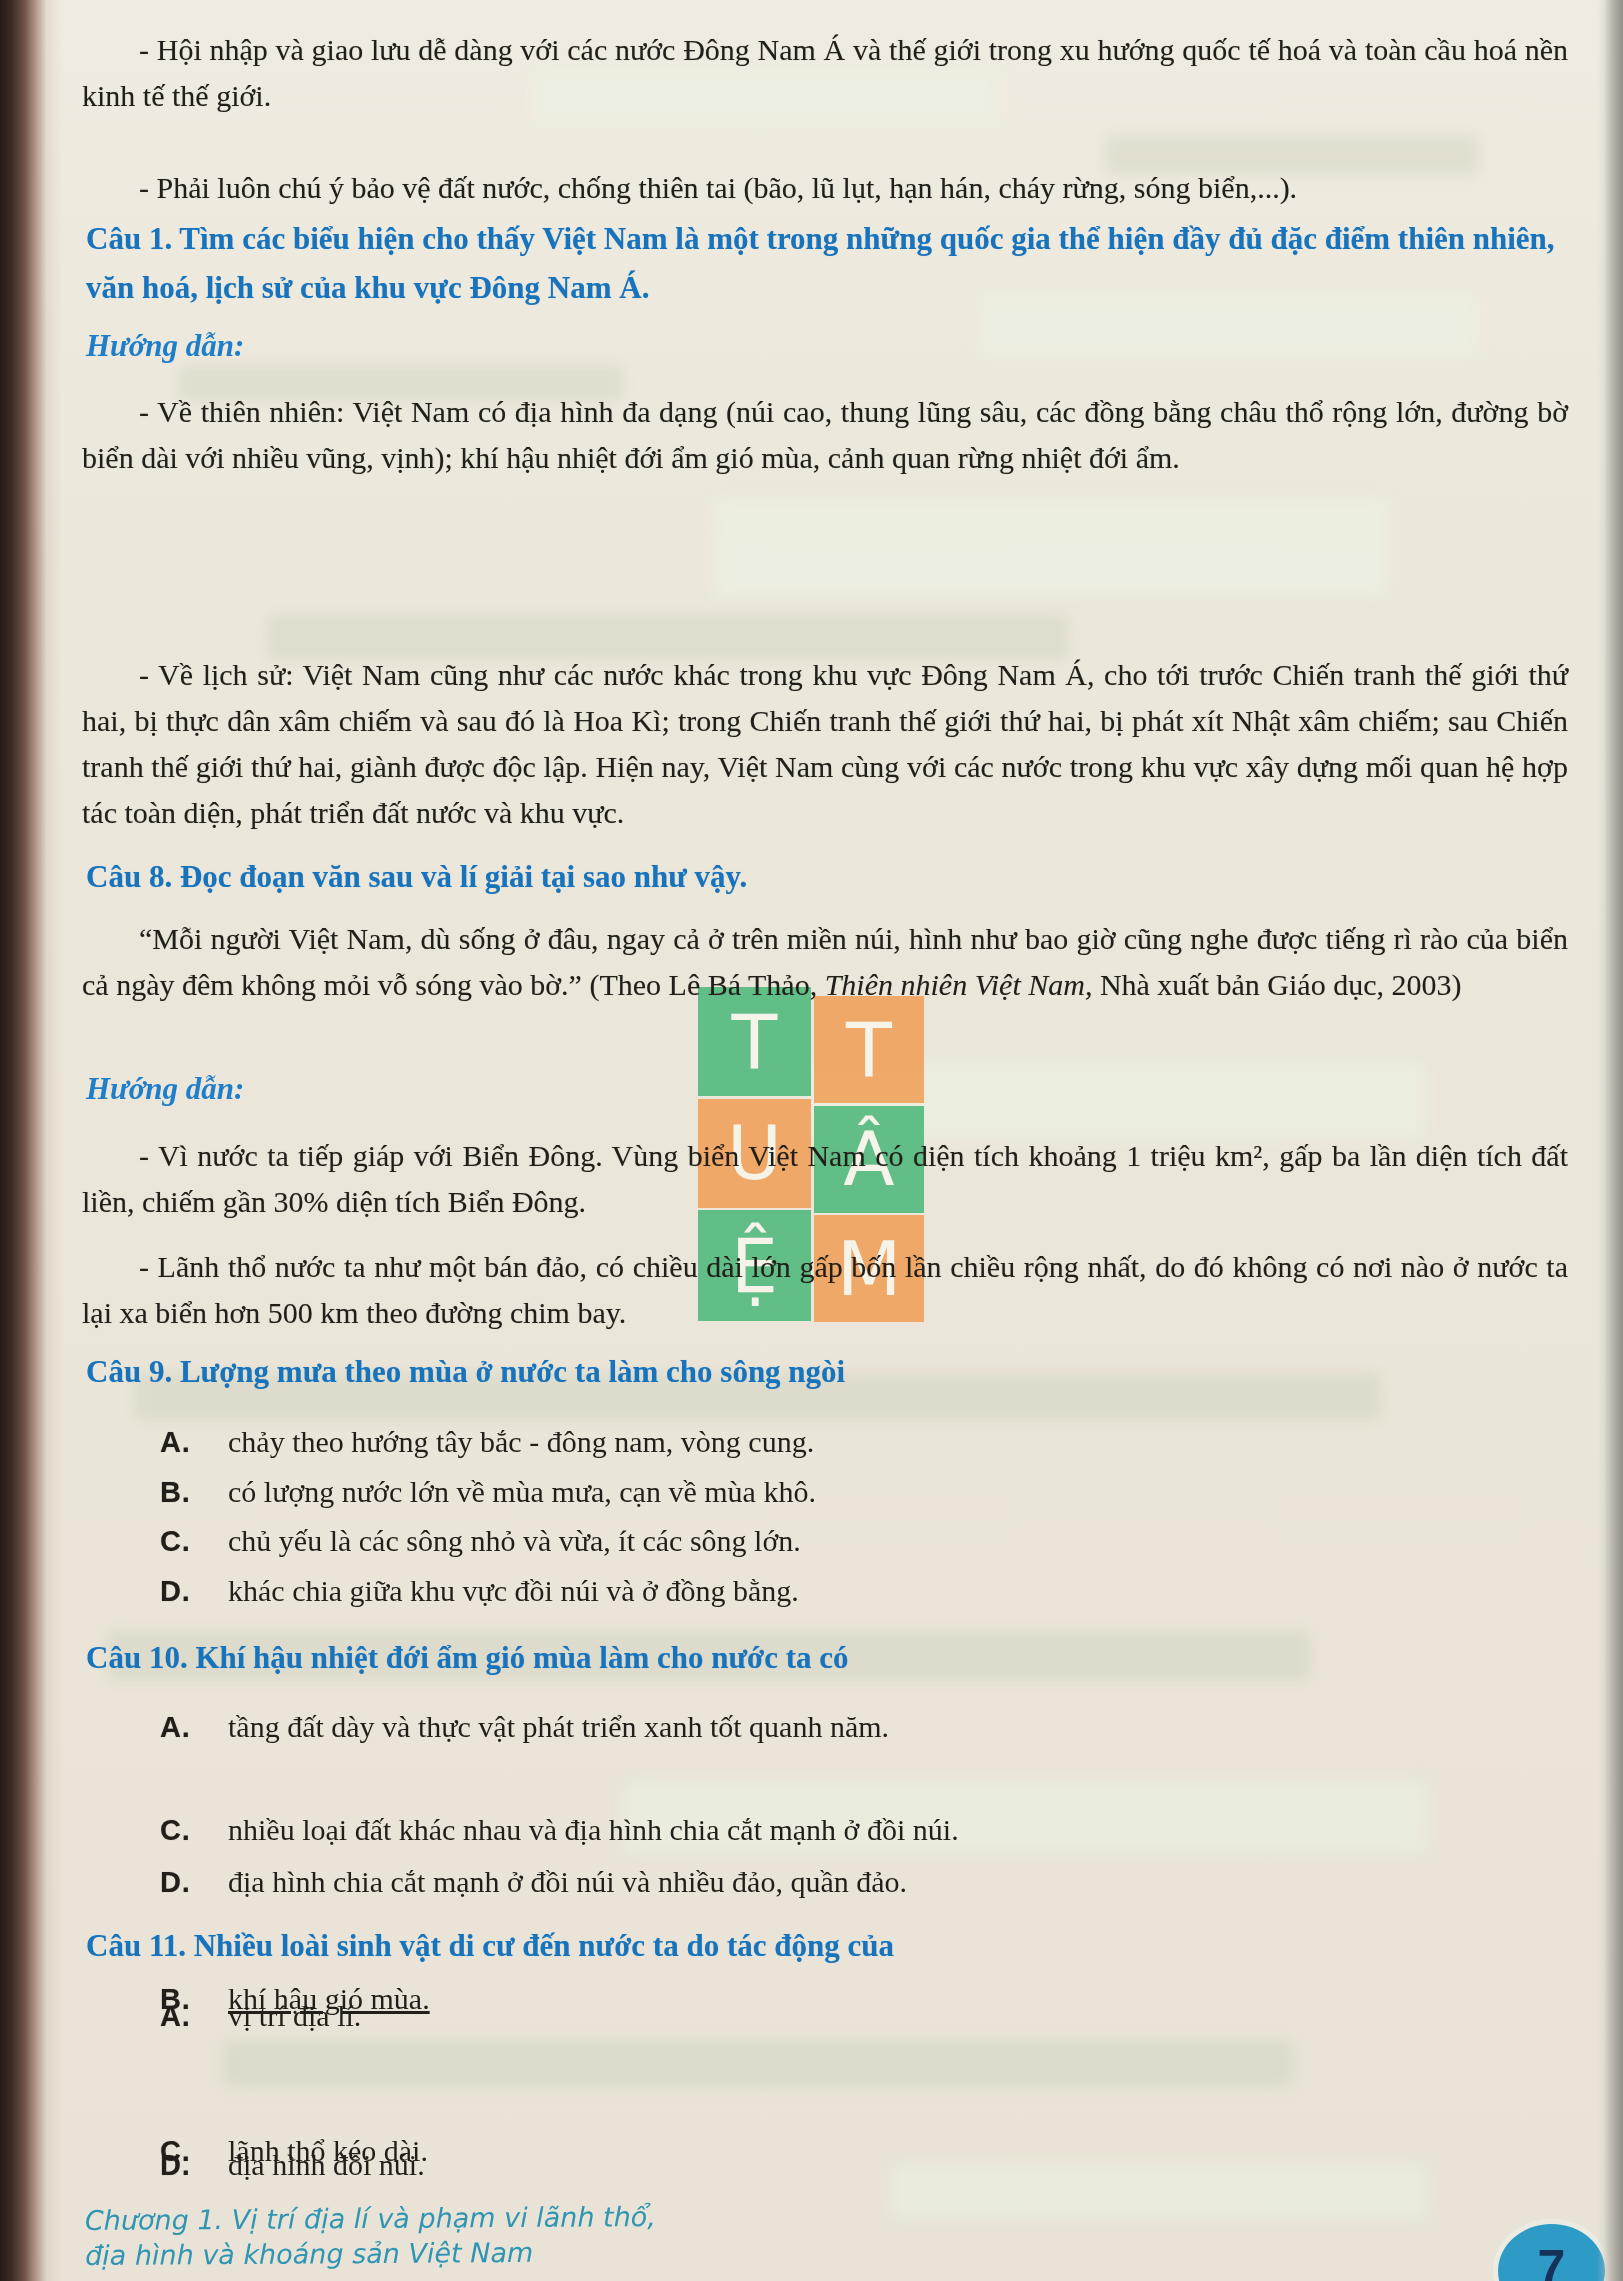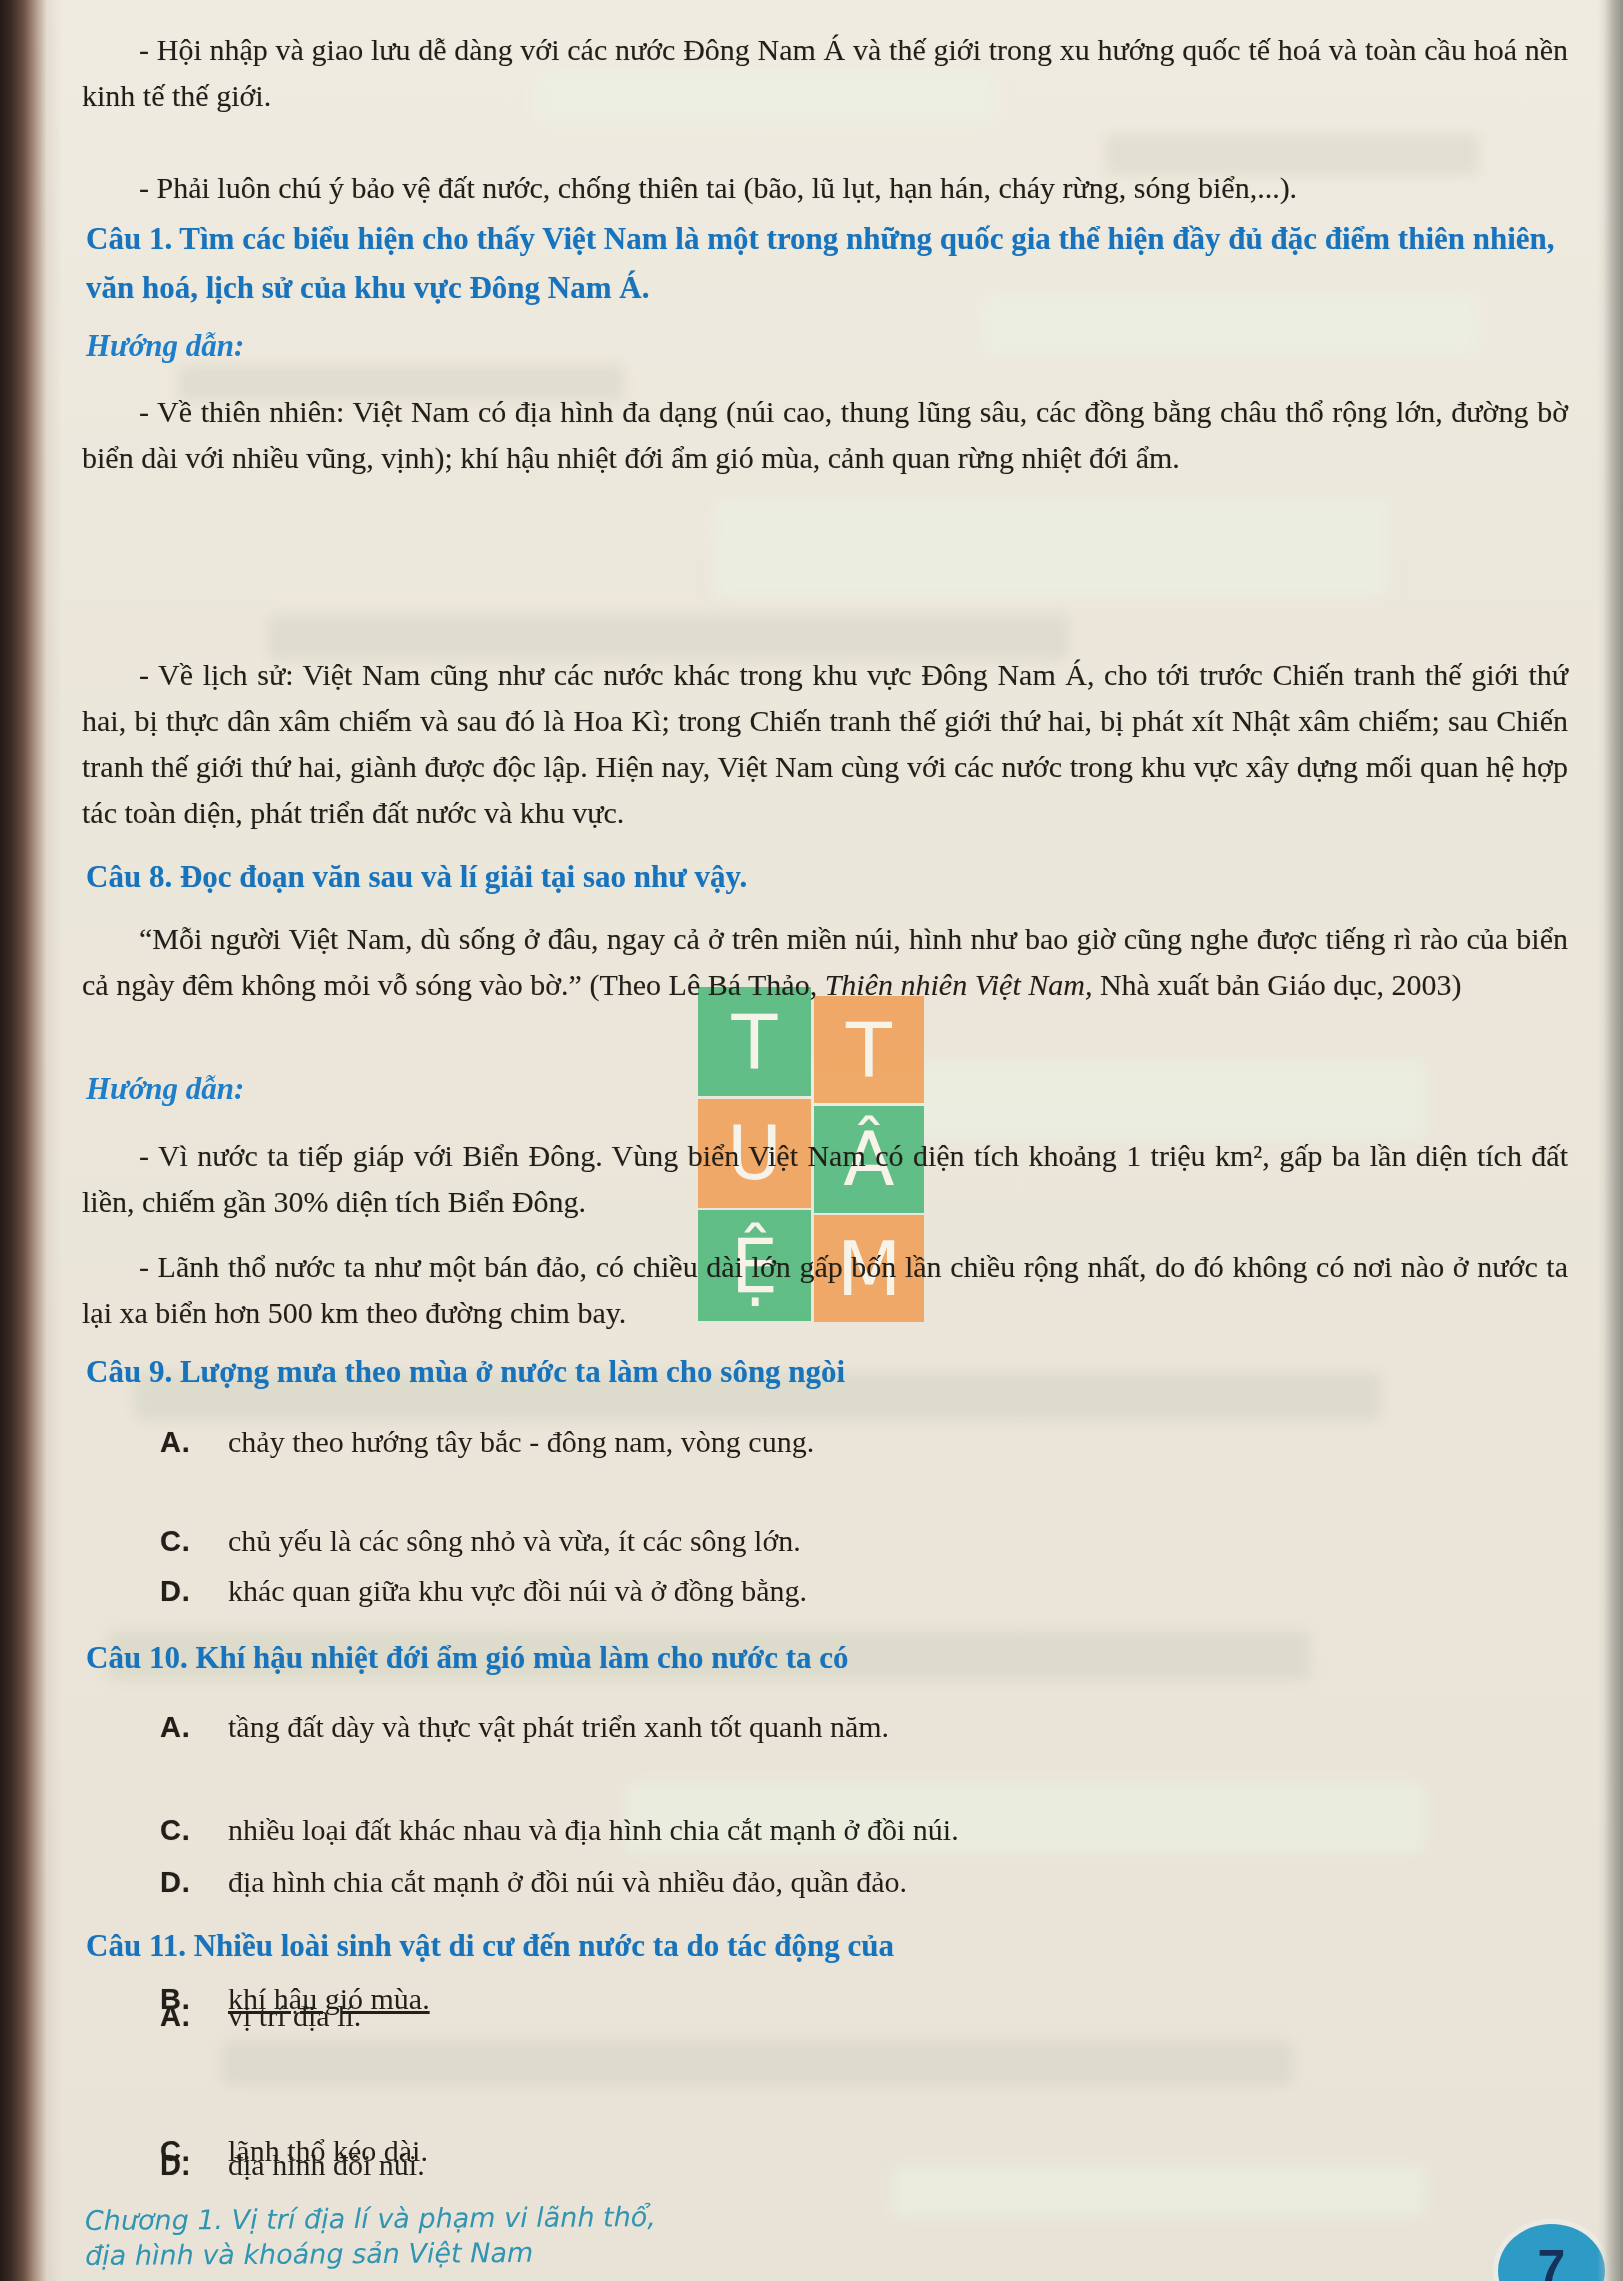--- a/index.html
+++ b/index.html
@@ -96,22 +96,23 @@
   <div class="para" style="top:652px;">- Về lịch sử: Việt Nam cũng như các nước khác trong khu vực Đông Nam Á, cho tới trước Chiến tranh thế giới thứ hai, bị thực dân xâm chiếm và sau đó là Hoa Kì; trong Chiến tranh thế giới thứ hai, bị phát xít Nhật xâm chiếm; sau Chiến tranh thế giới thứ hai, giành được độc lập. Hiện nay, Việt Nam cùng với các nước trong khu vực xây dựng mối quan hệ hợp tác toàn diện, phát triển đất nước và khu vực.</div>
 
   <div class="head" style="top:852px;">Câu 8. Đọc đoạn văn sau và lí giải tại sao như vậy.</div>
   <div class="quote para" style="top:916px;"><span>“Mỗi người Việt Nam, dù sống ở đâu, ngay cả ở trên miền núi, hình như bao giờ cũng nghe được tiếng rì rào của biển cả ngày đêm không mỏi vỗ sóng vào bờ.” (Theo Lê Bá Thảo, </span><span class="ital">Thiên nhiên Việt Nam,</span><span> Nhà xuất bản Giáo dục, 2003)</span></div>
   <div class="guide" style="top:1071px;">Hướng dẫn:</div>
   <div class="para" style="top:1133px;">- Vì nước ta tiếp giáp với Biển Đông. Vùng biển Việt Nam có diện tích khoảng 1 triệu km², gấp ba lần diện tích đất liền, chiếm gần 30% diện tích Biển Đông.</div>
   <div class="para" style="top:1244px;">- Lãnh thổ nước ta như một bán đảo, có chiều dài lớn gấp bốn lần chiều rộng nhất, do đó không có nơi nào ở nước ta lại xa biển hơn 500 km theo đường chim bay.</div>
 
   <div class="head" style="top:1347px;">Câu 9. Lượng mưa theo mùa ở nước ta làm cho sông ngòi</div>
   <div class="opt" style="top:1419px;"><span class="letter">A.</span><span>chảy theo hướng tây bắc - đông nam, vòng cung.</span></div>
+  <div class="opt" style="top:1469px;"><span class="letter">B.</span><span>có lượng nước lớn về mùa mưa, cạn về mùa khô.</span></div>
   <div class="opt" style="top:1518px;"><span class="letter">C.</span><span>chủ yếu là các sông nhỏ và vừa, ít các sông lớn.</span></div>
-  <div class="opt" style="top:1568px;"><span class="letter">D.</span><span>khác quan giữa khu vực đồi núi và ở đồng bằng.</span></div>
+  <div class="opt" style="top:1568px;"><span class="letter">D.</span><span>khác chia giữa khu vực đồi núi và ở đồng bằng.</span></div>
 
   <div class="head" style="top:1633px;">Câu 10. Khí hậu nhiệt đới ẩm gió mùa làm cho nước ta có</div>
   <div class="opt" style="top:1704px;"><span class="letter">A.</span><span>tầng đất dày và thực vật phát triển xanh tốt quanh năm.</span></div>
   <div class="opt" style="top:1807px;"><span class="letter">C.</span><span>nhiều loại đất khác nhau và địa hình chia cắt mạnh ở đồi núi.</span></div>
   <div class="opt" style="top:1859px;"><span class="letter">D.</span><span>địa hình chia cắt mạnh ở đồi núi và nhiều đảo, quần đảo.</span></div>
 
   <div class="head" style="top:1921px;">Câu 11. Nhiều loài sinh vật di cư đến nước ta do tác động của</div>
   <div class="opt" style="top:1993px;"><span class="letter">A.</span><span>vị trí địa lí.</span></div>
   <div class="opt" style="top:1976px;text-decoration:underline;"><span class="letter">B.</span><span>khí hậu gió mùa.</span></div>
   <div class="opt" style="top:2092px;margin-top:36px;"><span class="letter">C.</span><span>lãnh thổ kéo dài.</span></div>

